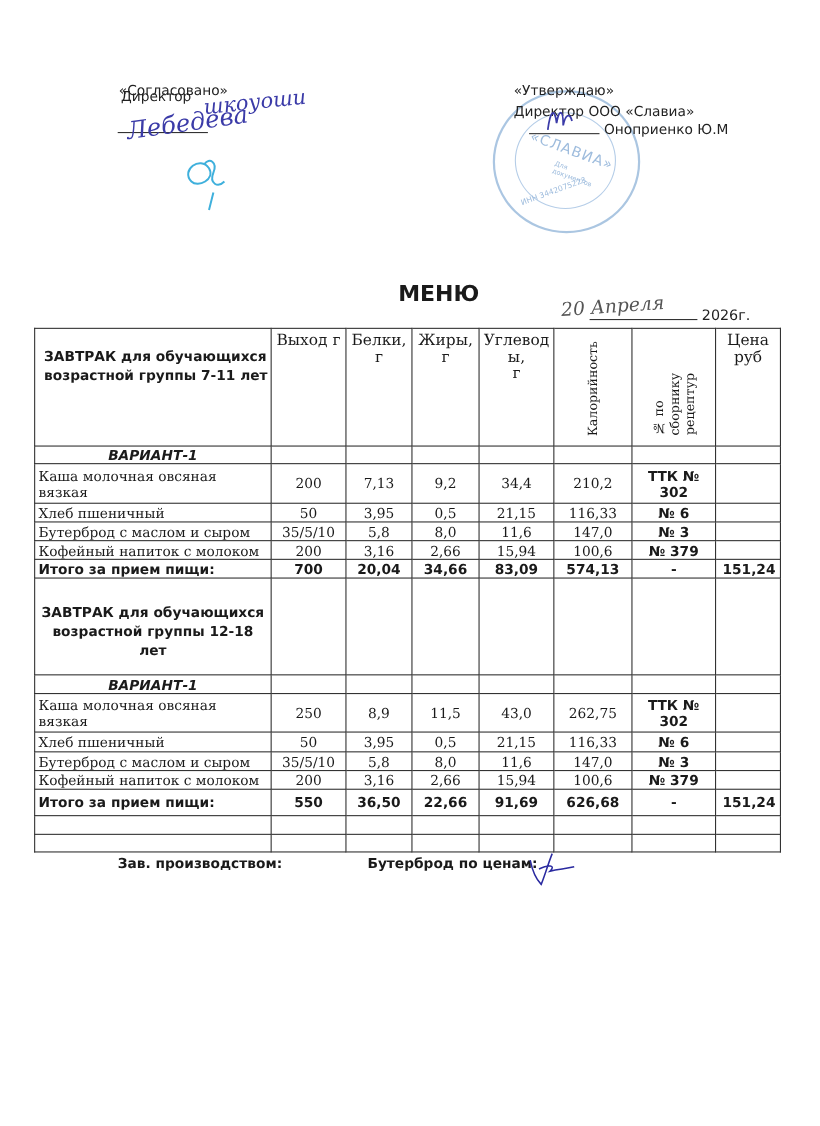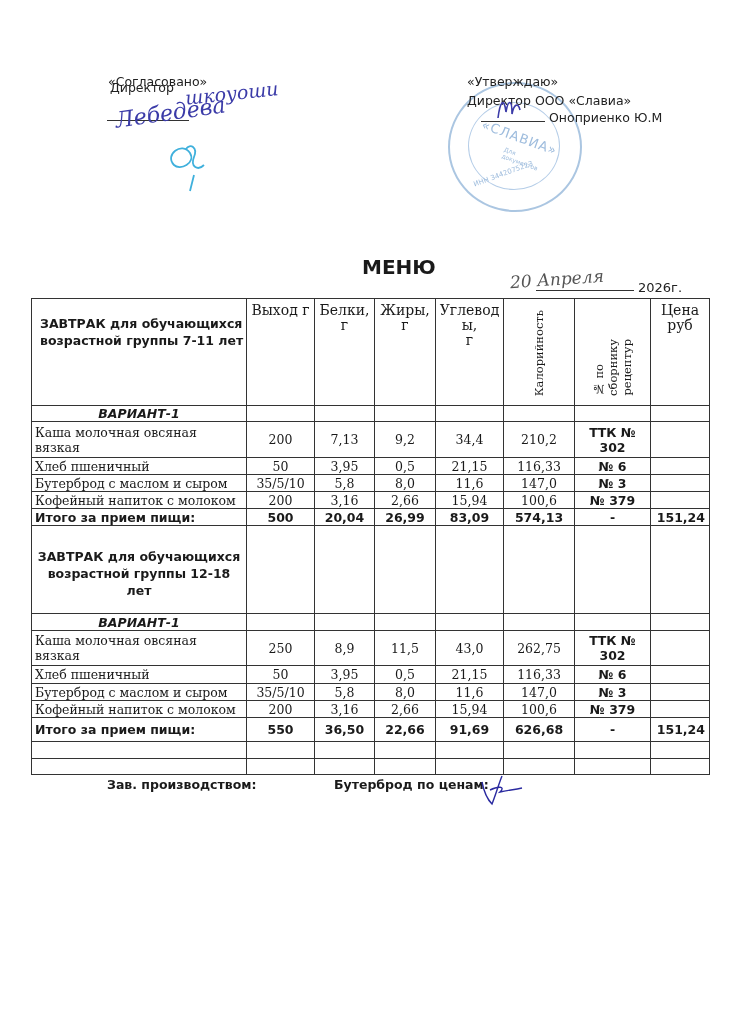--- a/index.html
+++ b/index.html
@@ -143,23 +143,23 @@
     <td>200</td>
     <td>3,16</td>
     <td>2,66</td>
     <td>15,94</td>
     <td>100,6</td>
     <td class="code">№ 379</td>
     <td class="price"></td>
   </tr>
   <tr class="total" style="height:17px">
     <td class="name">Итого за прием пищи:</td>
-    <td>500</td>
+    <td>700</td>
     <td>20,04</td>
-    <td>26,99</td>
+    <td>34,66</td>
     <td>83,09</td>
     <td>574,13</td>
     <td>-</td>
     <td class="price">151,24</td>
   </tr>
 
   <tr style="height:88px">
     <td class="group" style="vertical-align:top; padding-top:22px;">ЗАВТРАК для обучающихся возрастной группы 12-18 лет</td>
     <td></td>
         <td></td>

